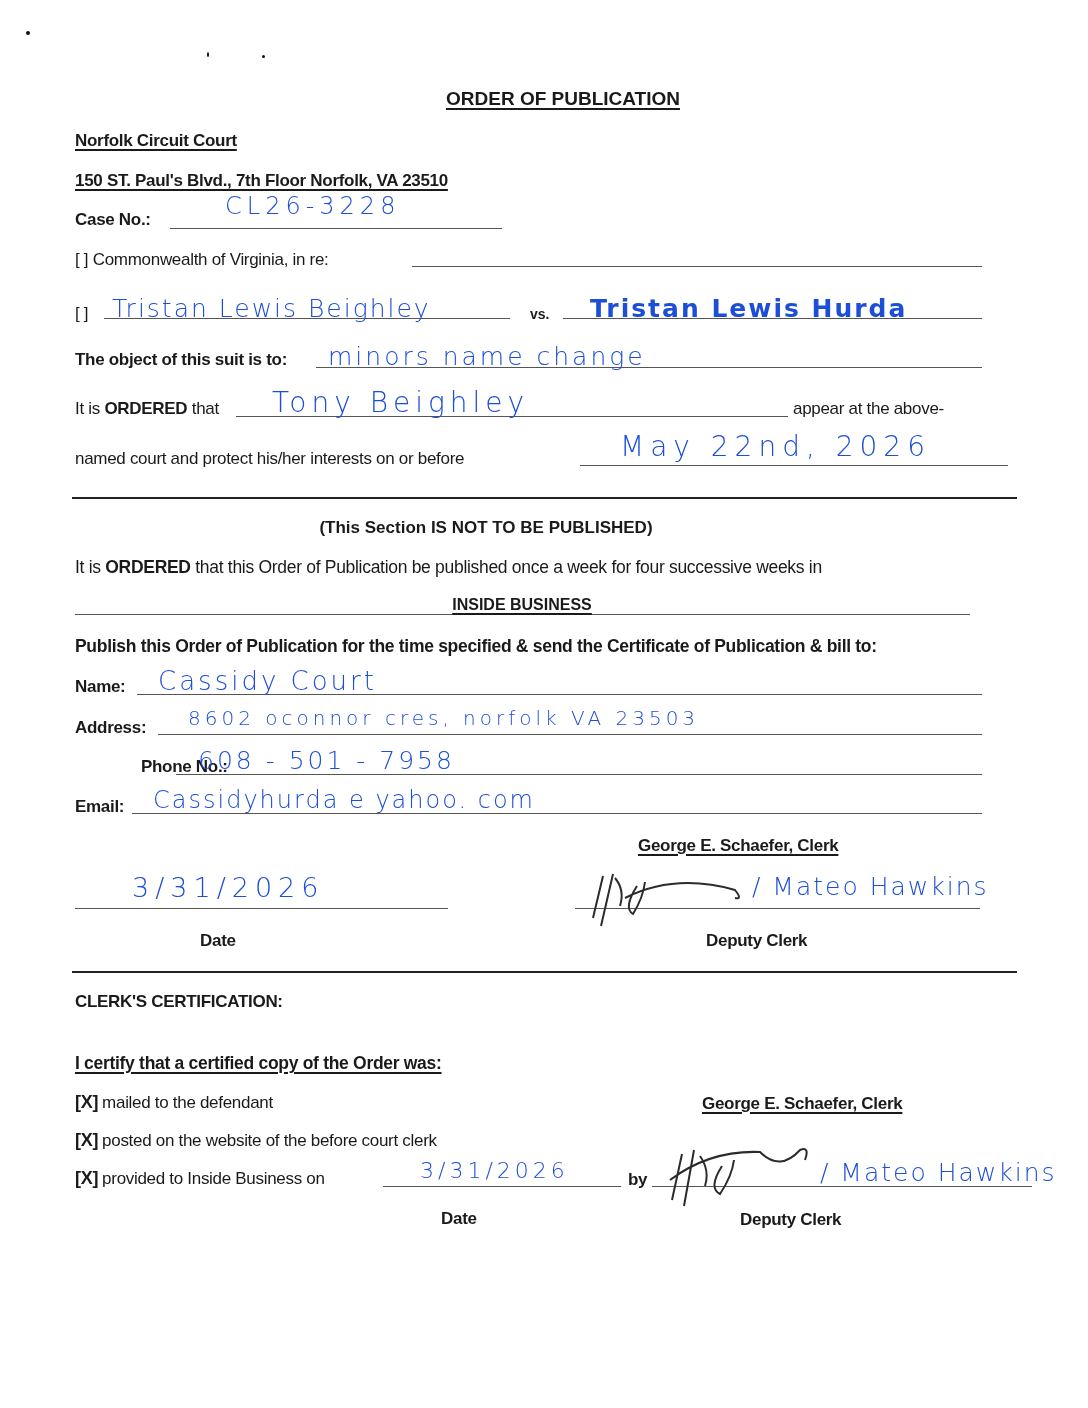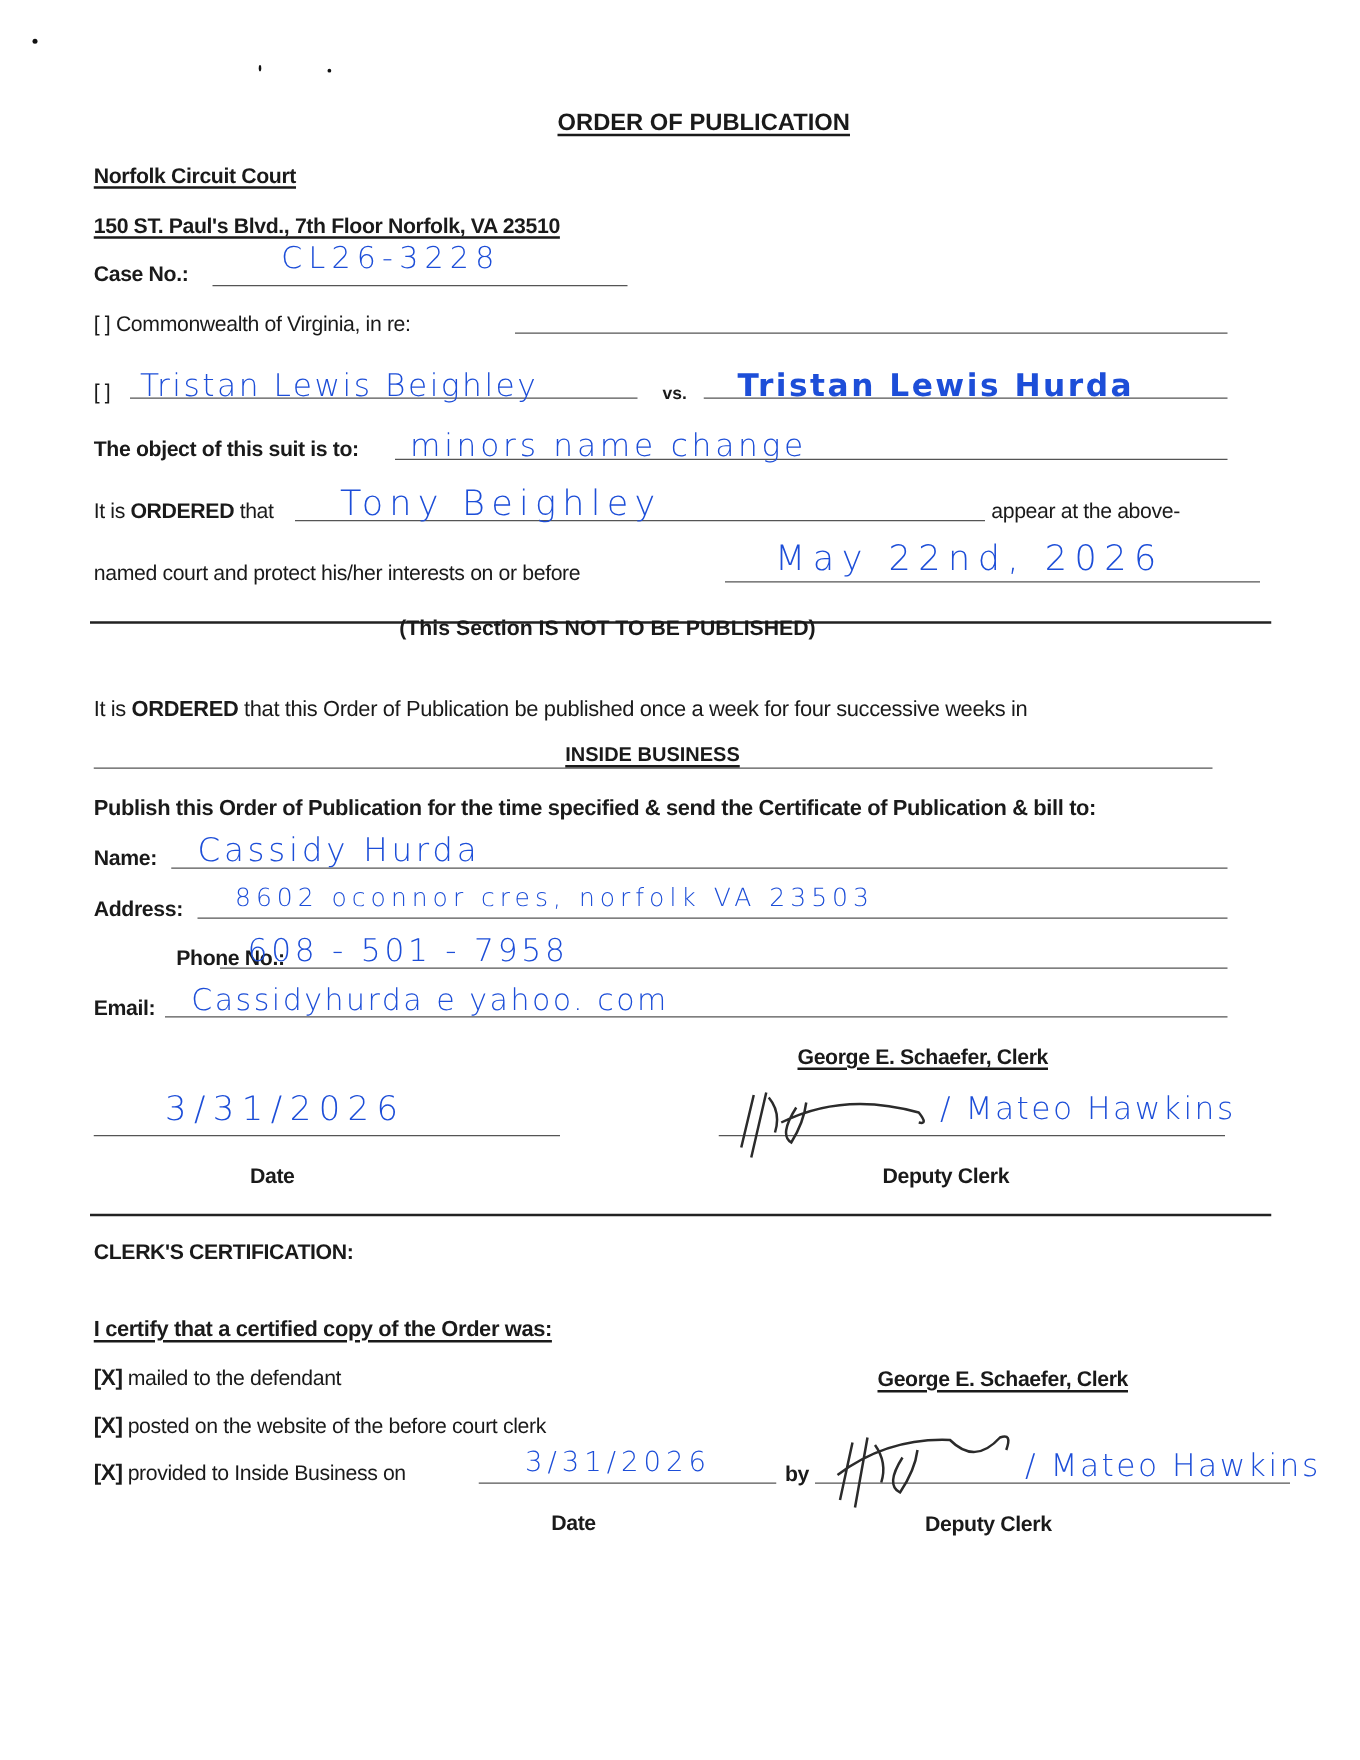--- a/index.html
+++ b/index.html
@@ -57,31 +57,31 @@
 <div class="rule" style="left:236px;top:416px;width:552px;"></div>
 <div class="abs hand" style="left:272px;top:386px;font-size:28px;letter-spacing:5px;">Tony Beighley</div>
 <div class="abs lbl" style="left:793px;top:399px;">appear at the above-</div>
 
 <div class="abs lbl" style="left:75px;top:449px;">named court and protect his/her interests on or before</div>
 <div class="rule" style="left:580px;top:465px;width:428px;"></div>
 <div class="abs hand" style="left:620px;top:430px;font-size:28px;letter-spacing:6px;">May 22nd, 2026</div>
 
 <div class="thick" style="left:72px;top:497px;width:945px;"></div>
 
-<div class="abs b cond center" style="left:0;width:972px;top:493px;font-size:17px;">(This Section IS NOT TO BE PUBLISHED)</div>
+<div class="abs b cond center" style="left:0;width:972px;top:518px;font-size:17px;">(This Section IS NOT TO BE PUBLISHED)</div>
 <div class="abs lbl" style="left:75px;top:557px;font-size:17.5px;">
   <span>It is </span><span class="b">ORDERED</span><span> that this Order of Publication be published once a week for four successive weeks in</span>
 </div>
 <div class="rule" style="left:75px;top:614px;width:895px;border-bottom-width:1.8px;"></div>
 <div class="abs b u cond center" style="left:0;width:1044px;top:596px;font-size:16px;">INSIDE BUSINESS</div>
 <div class="abs b cond lbl" style="left:75px;top:636px;font-size:17.5px;">Publish this Order of Publication for the time specified &amp; send the Certificate of Publication &amp; bill to:</div>
 
 <div class="abs b cond lbl" style="left:75px;top:677px;">Name:</div>
 <div class="rule" style="left:137px;top:694px;width:845px;"></div>
-<div class="abs hand" style="left:158px;top:666px;font-size:26px;letter-spacing:3px;">Cassidy Hurda</div>
+<div class="abs hand" style="left:158px;top:666px;font-size:26px;letter-spacing:3px;">Cassidy Court</div>
 
 <div class="abs b cond lbl" style="left:75px;top:718px;">Address:</div>
 <div class="rule" style="left:158px;top:734px;width:824px;"></div>
 <div class="abs hand" style="left:188px;top:706px;font-size:20px;letter-spacing:4px;">8602 oconnor cres, norfolk VA 23503</div>
 
 <div class="abs b cond lbl" style="left:93px;top:757px;margin-left:48px;">Phone No.:</div>
 <div class="rule" style="left:176px;top:774px;width:806px;"></div>
 <div class="abs hand" style="left:198px;top:746px;font-size:25px;letter-spacing:3px;">608 - 501 - 7958</div>
 
 <div class="abs b cond lbl" style="left:75px;top:797px;">Email:</div>

